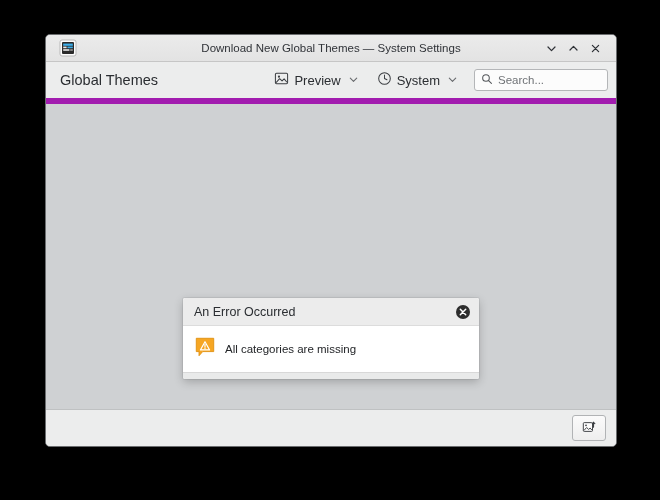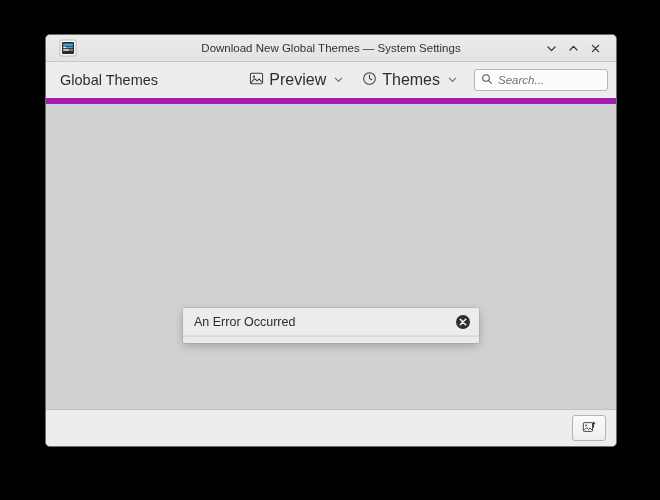--- a/index.html
+++ b/index.html
@@ -89,21 +89,21 @@
     margin-right: auto;
     white-space: nowrap;
   }
   .tb-btn {
     display: flex;
     align-items: center;
     gap: 5px;
     height: 24px;
     padding: 0 6px;
     border-radius: 3px;
-    font-size: 16px;
+    font-size: 13px;
     color: #2b2e32;
     white-space: nowrap;
     margin-right: 6px;
   }
   .tb-btn .lbl { line-height: 1; }
   .chev {
     opacity: .75;
     margin-left: 2px;
   }
   .cbox {
@@ -129,36 +129,35 @@
   }
   #search-input {
     border: 0;
     outline: 0;
     background: transparent;
     font-family: "Liberation Sans", sans-serif;
     font-size: 11.5px;
     color: #2b2e32;
     width: 100%;
     padding: 0;
-    font-style: italic;
   }
   #search-input::placeholder { color: #6f7276; }
 
   
   #content {
     flex: 1 1 auto;
     background: #cfd1d3;
     position: relative;
   }
 
   
   #error-dialog {
     position: absolute;
     left: 137px;
-    top: 204px;
+    top: 194px;
     width: 296px;
     border-radius: 2px;
     box-shadow: 0 3px 10px rgba(0,0,0,0.22), 0 0 0 1px rgba(0,0,0,0.06);
     overflow: hidden;
     background: #ffffff;
   }
   #dialog-header {
     height: 27px;
     background: #ececec;
     border-bottom: 1px solid #dcdcdc;
@@ -281,21 +280,21 @@
     </div>
 
 
     <div class="tb-btn">
       <span>
         <svg width="15" height="15" viewBox="0 0 16 16">
           <circle cx="8" cy="8" r="6.2" fill="none" stroke="#3c3f43" stroke-width="1.1"></circle>
           <path d="M8 4.4 L8 8 L10.6 9.4" fill="none" stroke="#3c3f43" stroke-width="1.1" stroke-linecap="round" stroke-linejoin="round"></path>
         </svg>
       </span>
-      <span class="lbl">Themes</span>
+      <span class="lbl">System</span>
       <span class="chev">
         <svg width="11" height="11" viewBox="0 0 12 12">
           <path d="M2.5 4.5 L6 8 L9.5 4.5" fill="none" stroke="#3c3f43" stroke-width="1.2" stroke-linecap="round" stroke-linejoin="round"></path>
         </svg>
       </span>
     </div>
 
     <div id="search-box">
       <span>
         <svg width="12" height="12" viewBox="0 0 13 13">
@@ -314,20 +313,31 @@
       <div id="dialog-header">
         <span id="dialog-title">An Error Occurred</span>
         <span id="dialog-close">
           <svg width="16" height="16" viewBox="0 0 16 16">
             <circle cx="8" cy="8" r="7" fill="#2d2d2d"></circle>
             <path d="M5.3 5.3 L10.7 10.7 M10.7 5.3 L5.3 10.7" stroke="#ffffff" stroke-width="1.5" stroke-linecap="round"></path>
           </svg>
         </span>
       </div>
 
+      <div id="dialog-body">
+        <span>
+          <svg width="22" height="22" viewBox="0 0 24 24">
+            <path d="M2.5 2.5 H21.5 V17 H9.5 L5.5 21.5 V17 H2.5 Z" fill="#f6a623" stroke="#e09010" stroke-width="1"></path>
+            <path d="M12 6.2 L17 15.2 H7 Z" fill="none" stroke="#ffffff" stroke-width="1.3" stroke-linejoin="round"></path>
+            <path d="M12 9.4 V12.2" stroke="#ffffff" stroke-width="1.3" stroke-linecap="round"></path>
+            <circle cx="12" cy="13.8" r="0.75" fill="#ffffff"></circle>
+          </svg>
+        </span>
+        <span id="dialog-message">All categories are missing</span>
+      </div>
 
       <div id="dialog-footer"></div>
     </div>
 
   </div>
 
   <div id="bottombar">
     <div id="contribute-btn">
       <span>
         <svg width="14" height="14" viewBox="0 0 16 16">

